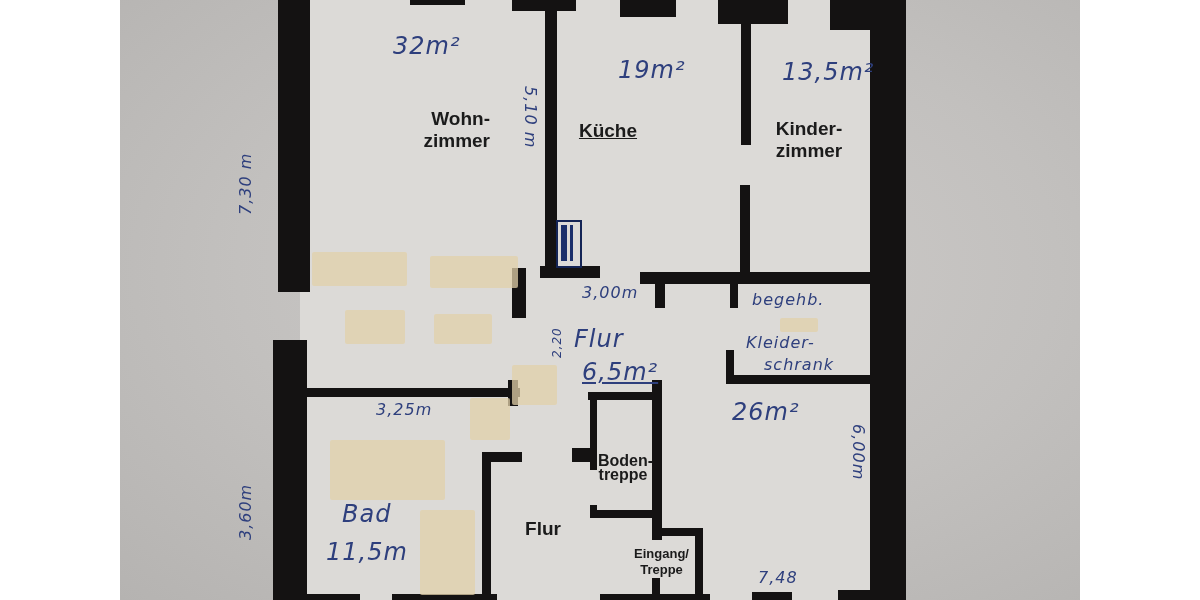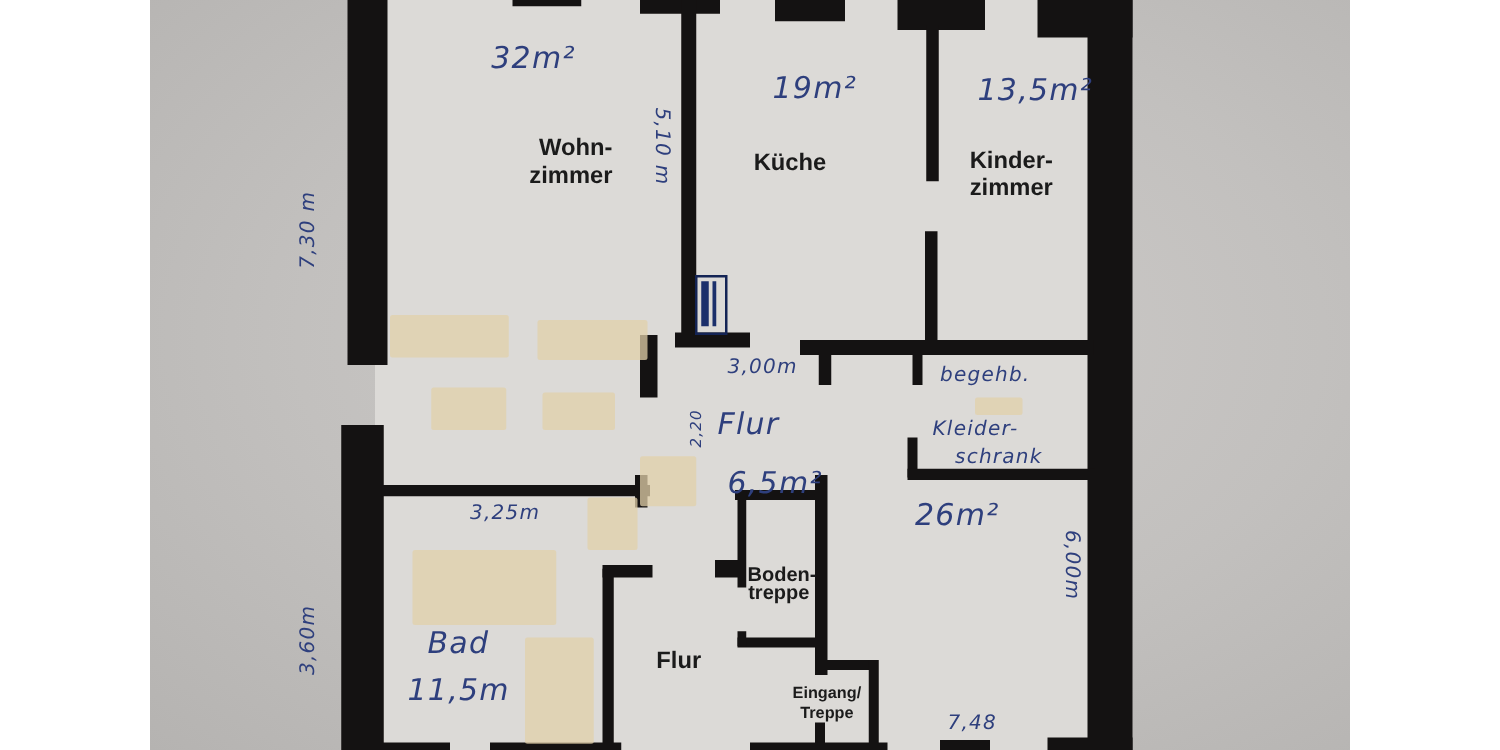--- a/index.html
+++ b/index.html
@@ -78,41 +78,41 @@
   <div class="tape" style="left:330px;top:440px;width:115px;height:60px;"></div>
   <div class="tape" style="left:420px;top:510px;width:55px;height:85px;"></div>
   <div class="tape" style="left:780px;top:318px;width:38px;height:14px;"></div>
 
   <div class="icon-fridge"></div>
 
   <div class="label" style="left:390px;top:108px;width:100px;text-align:right;">
     <div>Wohn-</div>
     <div>zimmer</div>
   </div>
-  <div class="label" style="left:592px;top:120px;width:80px;">Küche</div>
+  <div class="label" style="left:568px;top:120px;width:80px;text-decoration:underline;">Küche</div>
   <div class="label" style="left:764px;top:118px;width:90px;">
     <div>Kinder-</div>
     <div>zimmer</div>
   </div>
   <div class="label small" style="left:598px;top:454px;width:50px;">
     <div>Boden-</div>
     <div>treppe</div>
   </div>
   <div class="label" style="left:518px;top:518px;width:50px;">Flur</div>
   <div class="label small" style="left:624px;top:546px;width:75px;font-size:13px;line-height:16px;">
     <div>Eingang/</div>
     <div>Treppe</div>
   </div>
 
   <div class="hand" style="left:393px;top:32px;">32m²</div>
   <div class="hand" style="left:618px;top:56px;">19m²</div>
   <div class="hand" style="left:782px;top:58px;">13,5m²</div>
   <div class="hand sm" style="left:582px;top:283px;">3,00m</div>
   <div class="hand" style="left:574px;top:325px;">Flur</div>
-  <div class="hand" style="left:582px;top:372px;">6,5m²</div>
+  <div class="hand" style="left:582px;top:358px;text-decoration:underline;">6,5m²</div>
   <div class="hand sm rotccw" style="left:550px;top:358px;font-size:12px;">2,20</div>
   <div class="hand sm" style="left:752px;top:290px;">begehb.</div>
   <div class="hand sm" style="left:746px;top:333px;">Kleider-</div>
   <div class="hand sm" style="left:764px;top:355px;">schrank</div>
   <div class="hand" style="left:732px;top:398px;">26m²</div>
   <div class="hand sm" style="left:376px;top:400px;">3,25m</div>
   <div class="hand" style="left:342px;top:500px;">Bad</div>
   <div class="hand" style="left:326px;top:538px;">11,5m</div>
   <div class="hand sm" style="left:758px;top:568px;">7,48</div>
   <div class="hand sm rot" style="left:868px;top:424px;">6,00m</div>

